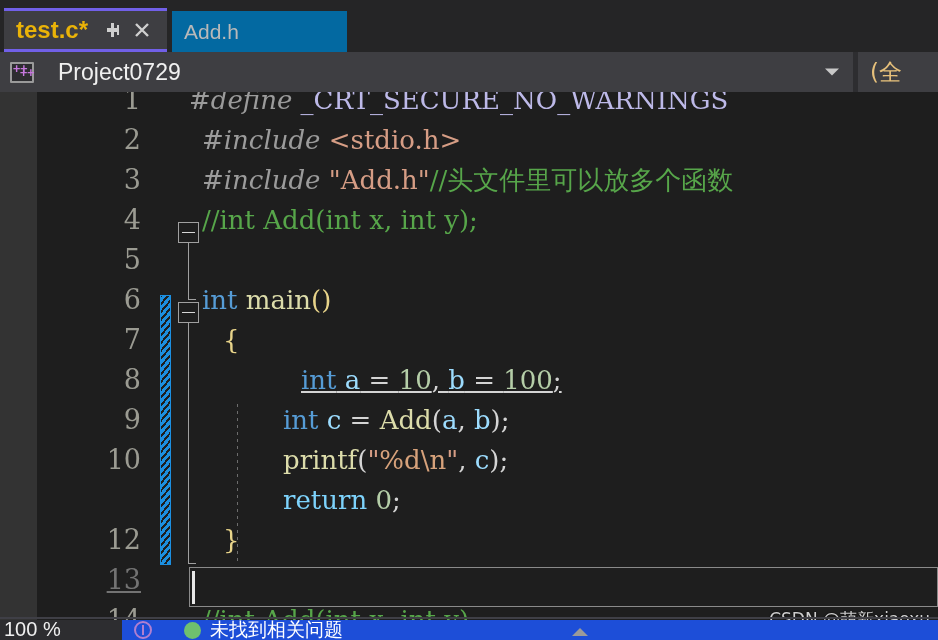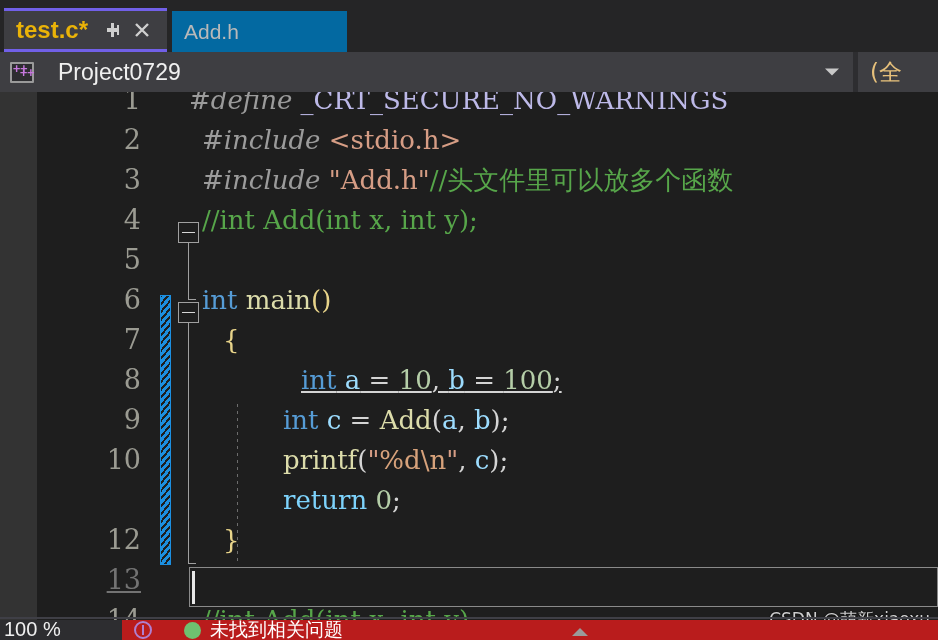--- a/index.html
+++ b/index.html
@@ -159,21 +159,21 @@
   .curline-box {
     position: absolute; border: 1px solid #8a8a8a; background: transparent;
   }
   .caret {
     position: absolute; width: 3px; background: #e8e8e8;
   }
 
   
   .statusbar {
     position: absolute; left: 0; top: 620px; width: 938px; height: 20px;
-    background: #b91c1c; overflow: hidden;
+    background: #1d4ed8; overflow: hidden;
   }
   .zoombox {
     position: absolute; left: 0; top: 0; width: 122px; height: 20px;
     background: #2d2d30; color: #f0f0f0;
     font-size: 20px; line-height: 18px; padding-left: 4px;
     font-family: "Liberation Sans", sans-serif;
     white-space: nowrap;
   }
   .errglyph {
     position: absolute; left: 134px; top: 1px; width: 18px; height: 18px;

